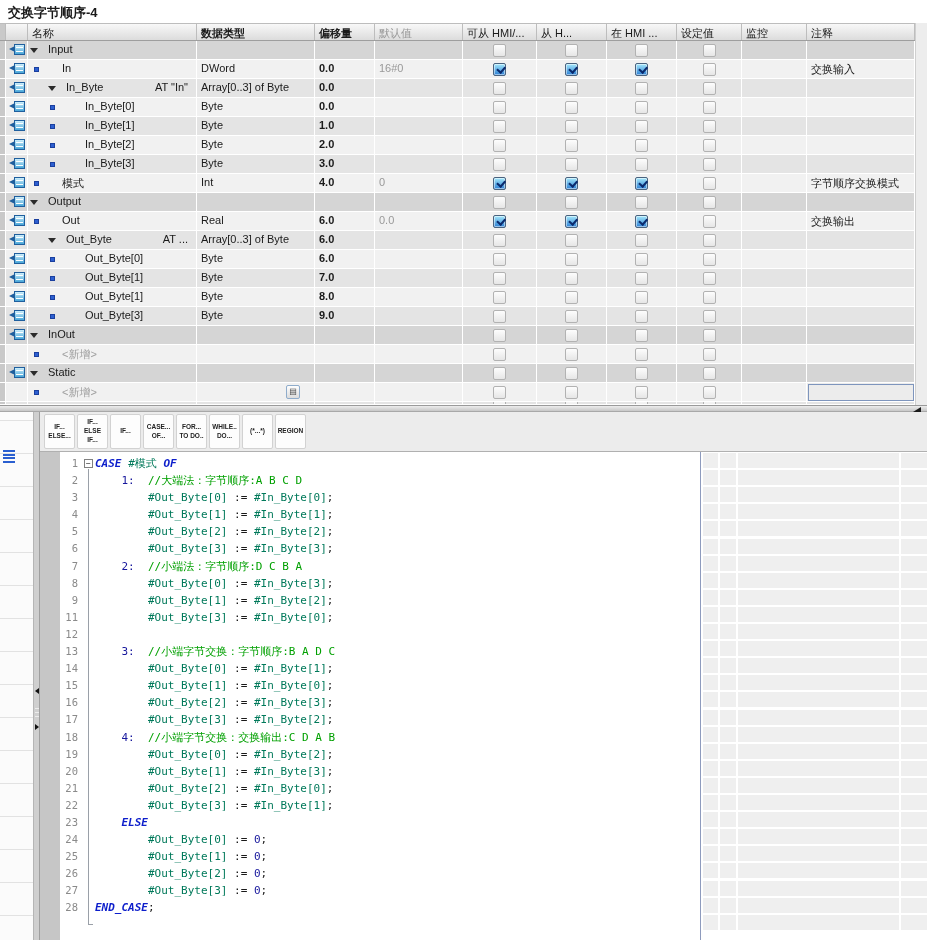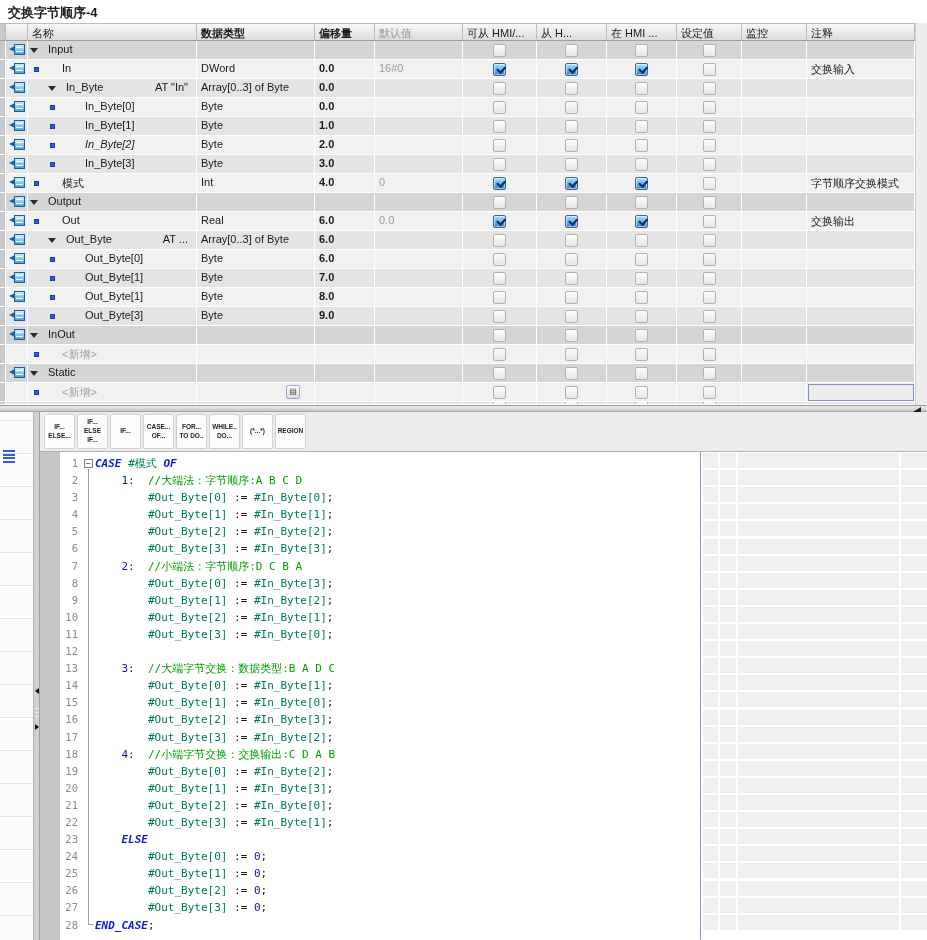--- a/index.html
+++ b/index.html
@@ -234,21 +234,21 @@
             <span class="cb"></span>
           </div>
           <div class="cell c-monitor"></div>
           <div class="cell c-comment"></div>
         </div>
         <div class="trow rbg-light">
           <div class="cell c-rowhead"></div>
           <div class="cell c-icon"><span class="param-icon"><span class="parrow"></span><span class="pbox"></span><span class="pbars"></span></span></div>
           <div class="cell c-name">
             <span class="marker-sq" style="left: 22px;"></span>
-            <span class="name-text" style="left: 57px; font-style: italic;">In_Byte[2]</span>
+            <span class="name-text" style="left: 57px;">In_Byte[2]</span>
           </div>
           <div class="cell c-datatype">Byte</div>
           <div class="cell c-offset">2.0</div>
           <div class="cell c-default"></div>
           <div class="cell c-hmi">
             <span class="cb"></span>
           </div>
           <div class="cell c-hmi c-hmi2">
             <span class="cb"></span>
           </div>
@@ -848,24 +848,23 @@
       <div class="codelines" id="codelines">
           <div class="cline"><span class="lnum">1</span><span class="lcode"><span class="kw">CASE</span><span> </span><span class="var">#模式</span><span> </span><span class="kw">OF</span></span></div>
           <div class="cline"><span class="lnum">2</span><span class="lcode"><span>    </span><span class="num">1:</span><span>  </span><span class="com">//大端法：字节顺序:A B C D</span></span></div>
           <div class="cline"><span class="lnum">3</span><span class="lcode"><span>        </span><span class="var">#Out_Byte[0]</span><span> := </span><span class="var">#In_Byte[0]</span><span>;</span></span></div>
           <div class="cline"><span class="lnum">4</span><span class="lcode"><span>        </span><span class="var">#Out_Byte[1]</span><span> := </span><span class="var">#In_Byte[1]</span><span>;</span></span></div>
           <div class="cline"><span class="lnum">5</span><span class="lcode"><span>        </span><span class="var">#Out_Byte[2]</span><span> := </span><span class="var">#In_Byte[2]</span><span>;</span></span></div>
           <div class="cline"><span class="lnum">6</span><span class="lcode"><span>        </span><span class="var">#Out_Byte[3]</span><span> := </span><span class="var">#In_Byte[3]</span><span>;</span></span></div>
           <div class="cline"><span class="lnum">7</span><span class="lcode"><span>    </span><span class="num">2:</span><span>  </span><span class="com">//小端法：字节顺序:D C B A</span></span></div>
           <div class="cline"><span class="lnum">8</span><span class="lcode"><span>        </span><span class="var">#Out_Byte[0]</span><span> := </span><span class="var">#In_Byte[3]</span><span>;</span></span></div>
           <div class="cline"><span class="lnum">9</span><span class="lcode"><span>        </span><span class="var">#Out_Byte[1]</span><span> := </span><span class="var">#In_Byte[2]</span><span>;</span></span></div>
-          <div class="cline"><span class="lnum">10</span><span class="lcode"><span>        </span><span class="var">#Out_Byte[2]</span><span> := </span><span class="var">#In_Byte[1]</span><span>;</span></span></div>
           <div class="cline"><span class="lnum">11</span><span class="lcode"><span>        </span><span class="var">#Out_Byte[3]</span><span> := </span><span class="var">#In_Byte[0]</span><span>;</span></span></div>
           <div class="cline"><span class="lnum">12</span><span class="lcode"></span></div>
-          <div class="cline"><span class="lnum">13</span><span class="lcode"><span>    </span><span class="num">3:</span><span>  </span><span class="com">//大端字节交换：数据类型:B A D C</span></span></div>
+          <div class="cline"><span class="lnum">13</span><span class="lcode"><span>    </span><span class="num">3:</span><span>  </span><span class="com">//小端字节交换：字节顺序:B A D C</span></span></div>
           <div class="cline"><span class="lnum">14</span><span class="lcode"><span>        </span><span class="var">#Out_Byte[0]</span><span> := </span><span class="var">#In_Byte[1]</span><span>;</span></span></div>
           <div class="cline"><span class="lnum">15</span><span class="lcode"><span>        </span><span class="var">#Out_Byte[1]</span><span> := </span><span class="var">#In_Byte[0]</span><span>;</span></span></div>
           <div class="cline"><span class="lnum">16</span><span class="lcode"><span>        </span><span class="var">#Out_Byte[2]</span><span> := </span><span class="var">#In_Byte[3]</span><span>;</span></span></div>
           <div class="cline"><span class="lnum">17</span><span class="lcode"><span>        </span><span class="var">#Out_Byte[3]</span><span> := </span><span class="var">#In_Byte[2]</span><span>;</span></span></div>
           <div class="cline"><span class="lnum">18</span><span class="lcode"><span>    </span><span class="num">4:</span><span>  </span><span class="com">//小端字节交换：交换输出:C D A B</span></span></div>
           <div class="cline"><span class="lnum">19</span><span class="lcode"><span>        </span><span class="var">#Out_Byte[0]</span><span> := </span><span class="var">#In_Byte[2]</span><span>;</span></span></div>
           <div class="cline"><span class="lnum">20</span><span class="lcode"><span>        </span><span class="var">#Out_Byte[1]</span><span> := </span><span class="var">#In_Byte[3]</span><span>;</span></span></div>
           <div class="cline"><span class="lnum">21</span><span class="lcode"><span>        </span><span class="var">#Out_Byte[2]</span><span> := </span><span class="var">#In_Byte[0]</span><span>;</span></span></div>
           <div class="cline"><span class="lnum">22</span><span class="lcode"><span>        </span><span class="var">#Out_Byte[3]</span><span> := </span><span class="var">#In_Byte[1]</span><span>;</span></span></div>
           <div class="cline"><span class="lnum">23</span><span class="lcode"><span>    </span><span class="kw">ELSE</span></span></div>

